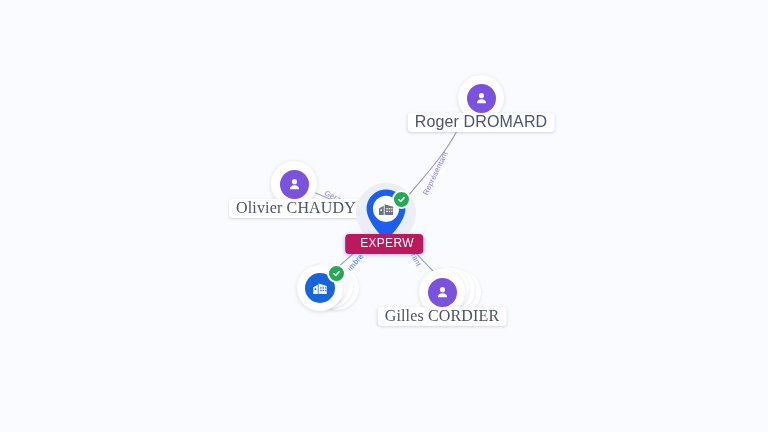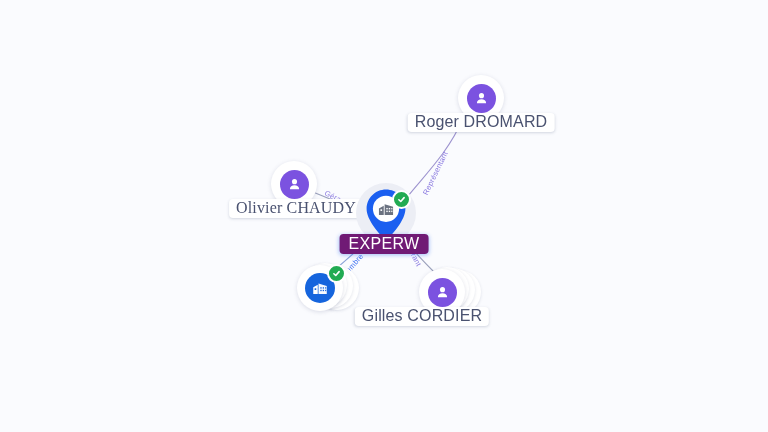--- a/index.html
+++ b/index.html
@@ -151,25 +151,25 @@
     top: 13px;
     width: 21px;
     height: 21px;
     display: flex;
     align-items: center;
     justify-content: center;
   }
   .focus-label {
     position: absolute;
     transform: translateX(-50%);
-    background: #701a75;
+    background: #be185d;
     color: #ffffff;
     border-radius: 4px;
-    padding: 3px 9px 4px 9px;
-    font-size: 16px;
+    padding: 3px 9px 4px 15px;
+    font-size: 12px;
     line-height: 13px;
     white-space: nowrap;
     box-shadow: 0 1px 4px rgba(27,95,240,0.40);
     letter-spacing: 0.3px;
   }
 
   
   .edge-label {
     position: absolute;
     font-size: 7.5px;
@@ -264,21 +264,21 @@
     <div class="stack s1"></div>
     <div class="person-disc">
       <div class="person-avatar">
         <svg width="17" height="17" viewBox="0 0 24 24" fill="#ffffff">
           <circle cx="12" cy="8" r="3.6"></circle>
           <path d="M12 13c-3.6 0-6.4 2.1-6.4 4.6v1.2h12.8v-1.2C18.4 15.1 15.6 13 12 13z"></path>
         </svg>
       </div>
     </div>
   </div>
-  <div class="node-label" style="left:422px; top:307px;">Gilles CORDIER</div>
+  <div class="node-label" style="left:442px; top:307px;font-family:Liberation Serif, serif;">Gilles CORDIER</div>
 
   <div class="node" style="left:386px; top:213px;">
     <div class="focus-halo"></div>
     <div class="pin-wrap">
       <svg width="46" height="58" viewBox="0 0 46 58" xmlns="http://www.w3.org/2000/svg">
         <path d="M23 2.5 C12.2 2.5 3.6 11.1 3.6 21.8 C3.6 33.0 16.0 46.5 21.3 52.2
                  C22.2 53.2 23.8 53.2 24.7 52.2 C30.0 46.5 42.4 33.0 42.4 21.8
                  C42.4 11.1 33.8 2.5 23 2.5 Z" fill="#1b5ff0"></path>
         <circle cx="23" cy="21.8" r="13.1" fill="#ffffff"></circle>
       </svg>

